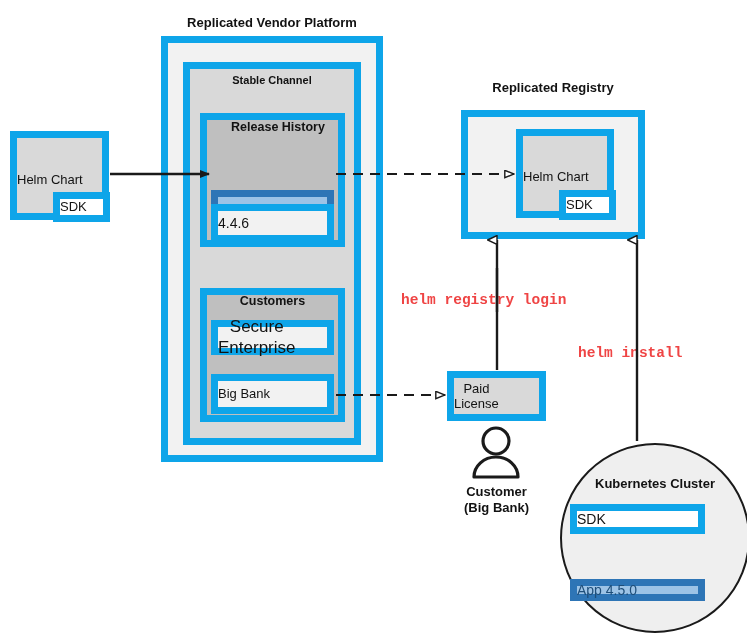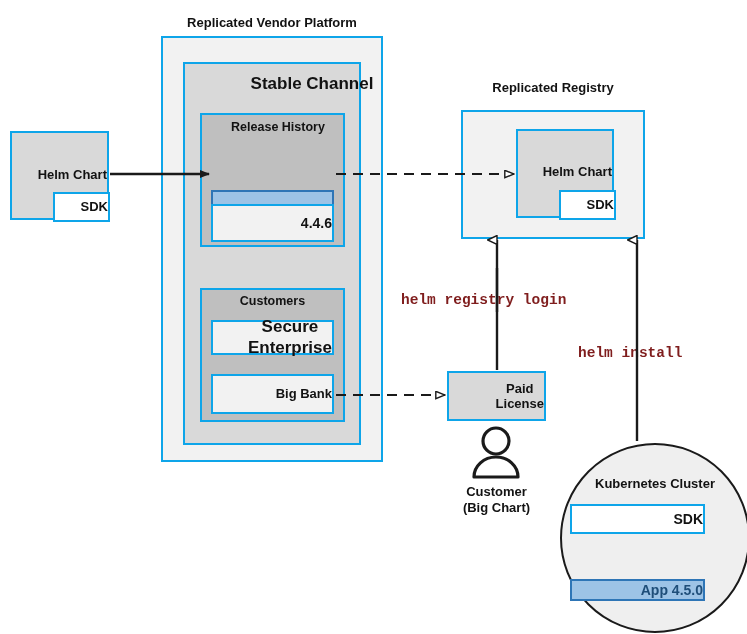--- a/index.html
+++ b/index.html
@@ -15,26 +15,26 @@
     position: relative;
     width: 747px;
     height: 634px;
     background: #ffffff;
     overflow: hidden;
     padding-left: 35px;
   }
   .box {
     position: absolute;
     box-sizing: border-box;
-    border: 2px solid #0ea5e9;
+    border: 7px solid #0ea5e9;
     display: flex;
     align-items: center;
-    justify-content: flex-end;
+    justify-content: flex-start;
     text-align: center;
-    font-weight: bold;
+    font-weight: normal;
     color: #121212;
     line-height: 1.18;
   }
   .label-top {
     position: absolute;
     box-sizing: border-box;
     text-align: center;
     font-weight: bold;
     color: #121212;
     line-height: 1.18;
@@ -49,21 +49,21 @@
     position: absolute;
     box-sizing: border-box;
     border: 2px solid #1a1a1a;
     border-radius: 50%;
     background: #efefef;
   }
   .mono {
     position: absolute;
     font-family: "Liberation Mono", "DejaVu Sans Mono", monospace;
     font-weight: bold;
-    color: #7f1d1d;
+    color: #ef4444;
     white-space: nowrap;
   }
   .plain-label {
     position: absolute;
     font-weight: bold;
     color: #121212;
     text-align: center;
     line-height: 1.2;
     white-space: pre-line;
   }
@@ -80,21 +80,21 @@
 </head>
 <body>
 
 <div id="canvas">
 
   <div class="label-top" style="left:161px; top:15px; width:222px; font-size:13px;">Replicated Vendor Platform</div>
 
   <div class="box fill-f5" style="left:161px; top:36px; width:222px; height:426px;"></div>
 
   <div class="box fill-d9" style="left:183px; top:62px; width:178px; height:383px;"></div>
-  <div class="label-top" style="left:183px; top:74px; width:178px; font-size:17px;margin-left:40px;">Stable Channel</div>
+  <div class="label-top" style="left:183px; top:74px; width:178px; font-size:11px;">Stable Channel</div>
 
   <div class="box fill-bf" style="left:200px; top:113px; width:145px; height:134px;"></div>
   <div class="label-top" style="left:200px; top:120px; width:156px; font-size:12.5px;">Release History</div>
 
   <div class="box fill-blue" style="left:211px; top:150px; width:123px; height:48px; font-size:14px;">4.5.0</div>
 
   <div class="box fill-f5" style="left:211px; top:204px; width:123px; height:38px; font-size:14px;">4.4.6</div>
 
   <div class="box fill-bf" style="left:200px; top:288px; width:145px; height:134px;"></div>
   <div class="label-top" style="left:200px; top:294px; width:145px; font-size:12.5px;">Customers</div>
@@ -115,21 +115,21 @@
 
   <div class="box fill-d9" style="left:516px; top:129px; width:98px; height:89px; font-size:13px; align-items:flex-start; padding-top:33px;">
       <span>Helm Chart</span>
     </div>
   <div class="box fill-white" style="left:559px; top:190px; width:57px; height:30px; font-size:13px;">SDK</div>
 
   <div class="box fill-d9" style="left:447px; top:371px; width:99px; height:50px; font-size:13px; white-space:pre-line;">Paid
 License</div>
 
   <div class="plain-label" style="left:432px; top:484px; width:129px; font-size:13px;">Customer
-(Big Chart)</div>
+(Big Bank)</div>
 
   <div class="mono" style="left:401px; top:292px; font-size:14.5px;">helm registry login</div>
 
   <div class="mono" style="left:578px; top:345px; font-size:14.5px;">helm install</div>
 
   <div class="circle" style="left:560px; top:443px; width:190px; height:190px;"></div>
   <div class="label-top" style="left:560px; top:476px; width:190px; font-size:13px;">Kubernetes Cluster</div>
 
   <div class="box fill-white" style="left:570px; top:504px; width:135px; height:30px; font-size:14px;">SDK</div>
 

